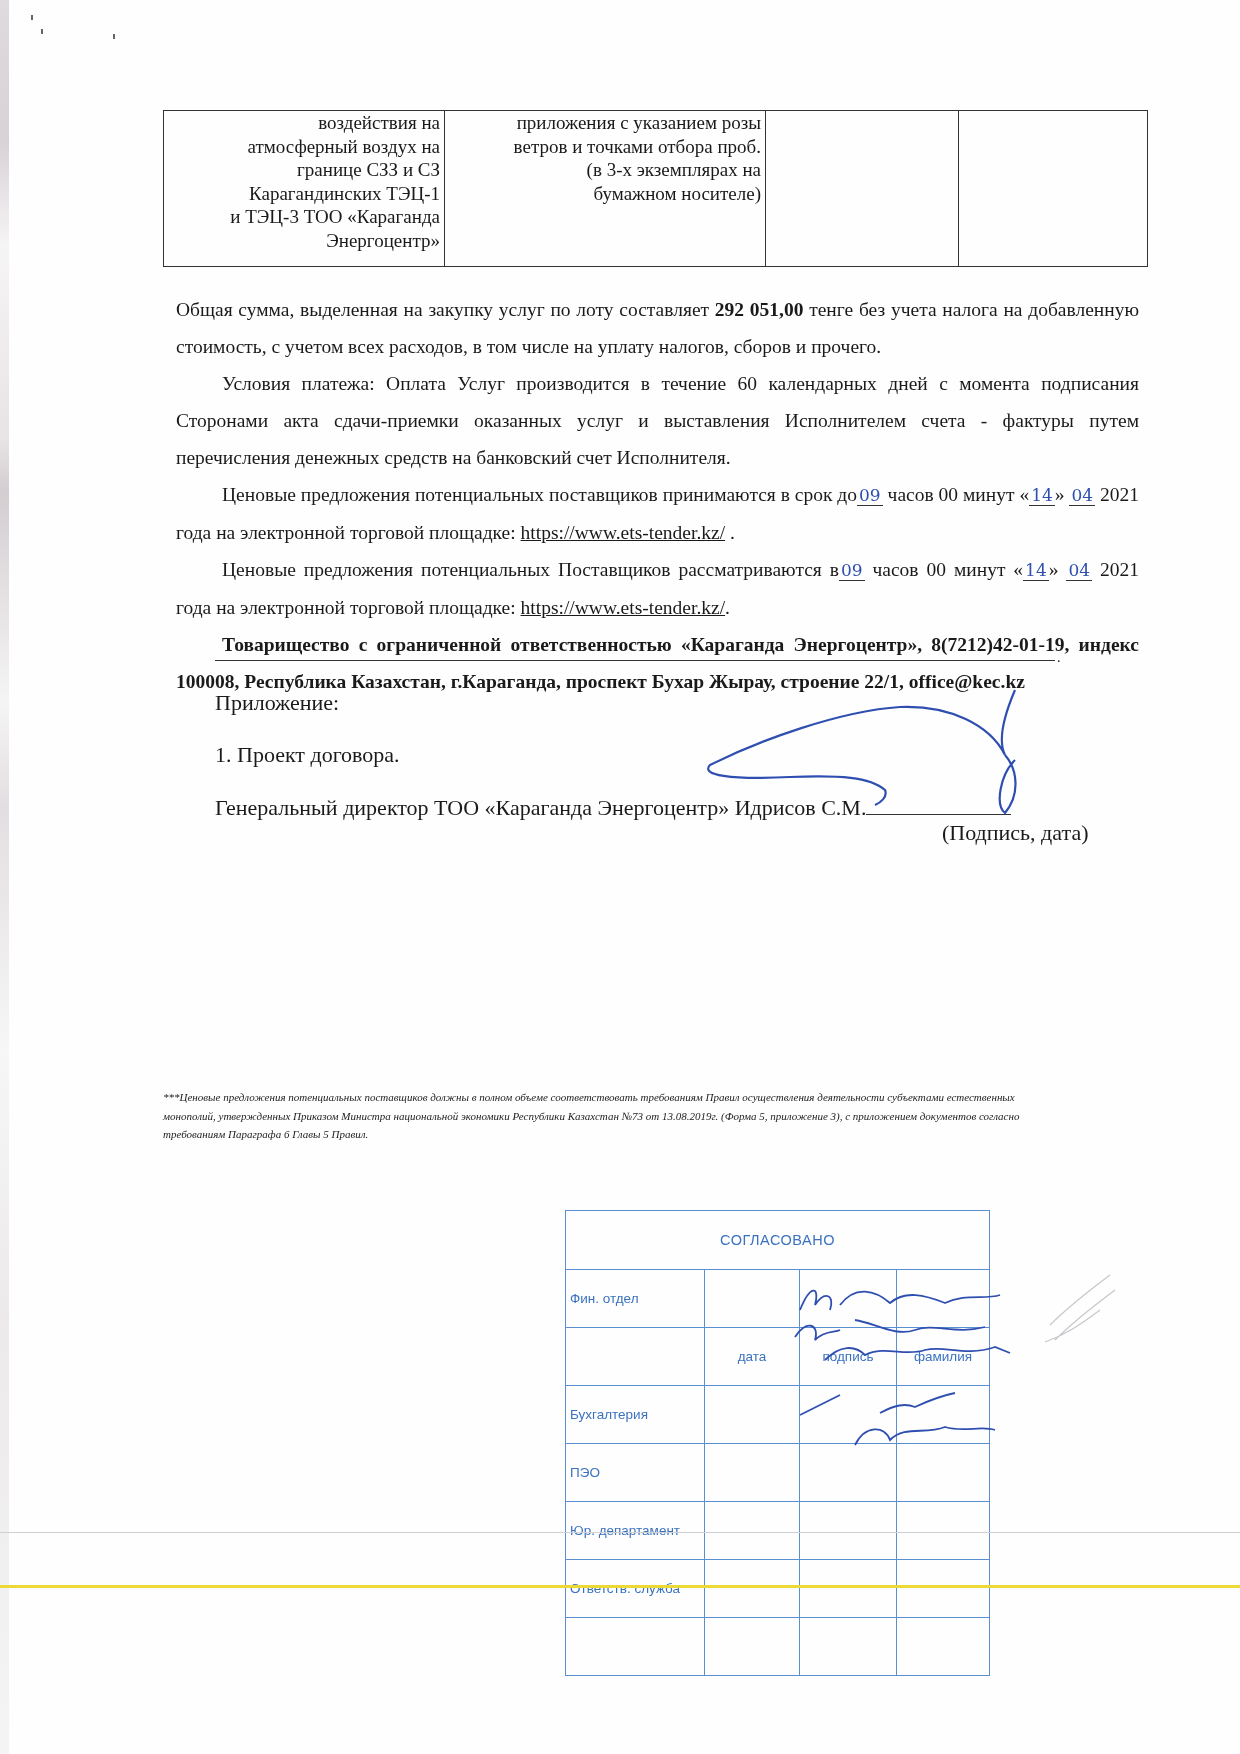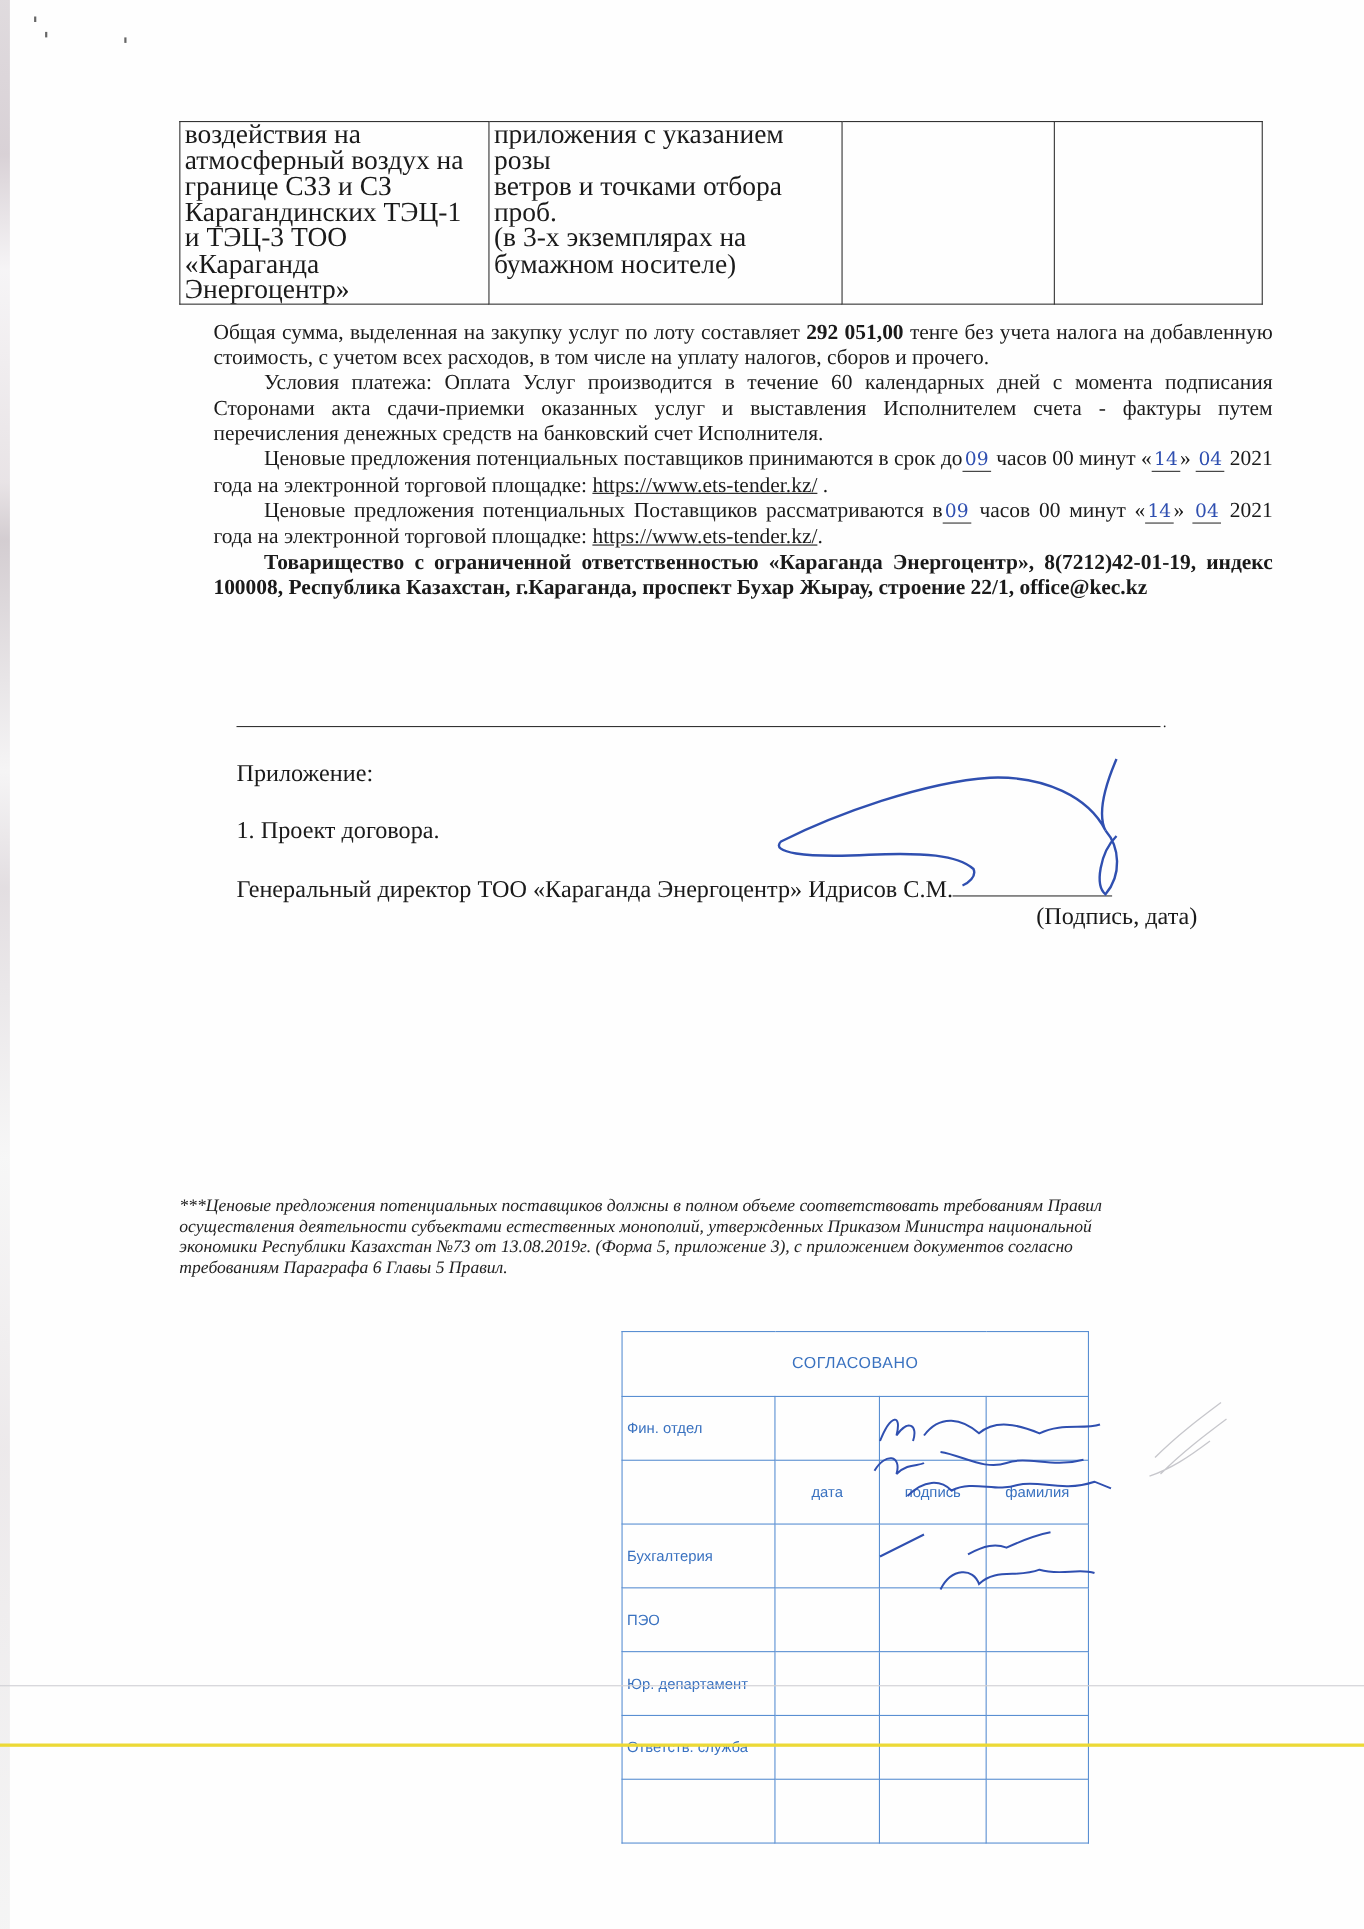--- a/index.html
+++ b/index.html
@@ -12,46 +12,46 @@
   .scan-edge {
     position:absolute; left:0; top:0; width:9px; height:1754px;
     background:linear-gradient(180deg,#d8d2d6 0%,#cfc6cc 8%,#f4f2f4 14%,#e3dde0 25%,#c9c1c6 28%,#f3f2f3 40%,#dcd6da 46%,#f5f5f5 60%,#e8e4e6 75%,#f2f2f2 100%);
     opacity:.8;
   }
   .speck { position:absolute; width:2px; height:5px; background:#666; }
 
   
   table.lot {
     position:absolute; left:163px; top:110px;
-    border-collapse:collapse; font-size:25px; line-height:23.5px;
+    border-collapse:collapse; font-size:19px; line-height:23.5px;text-align:right;
   }
   table.lot td { border:1.6px solid #333; vertical-align:top; padding:0 4px; height:155px; }
   table.lot td.c1 { width:272px; }
   table.lot td.c2 { width:312px; }
   table.lot td.c3 { width:184px; }
   table.lot td.c4 { width:180px; }
   .pre { white-space:pre-line; }
 
   
-  .body { position:absolute; left:194px; width:963px; font-size:19.5px; line-height:23px; text-align:justify; }
+  .body { position:absolute; left:176px; width:963px; font-size:19.5px; line-height:37px; text-align:justify; }
   .body p { margin:0; }
   .indent { text-indent:46px; }
   .bold { font-weight:bold; }
   .hw { color:#2f4fb0; font-family:"DejaVu Serif", serif; font-size:17px; border-bottom:1px solid #333; padding:0 2px; }
   .link { text-decoration:underline; }
 
   .rule { position:absolute; left:215px; top:660px; width:840px; height:0; border-top:1.5px solid #333; }
   .rule-dot { position:absolute; left:1057px; top:650px; font-size:14px; }
 
   .lbl { position:absolute; font-size:22px; }
   .sig-line { display:inline-block; width:145px; border-bottom:1.4px solid #333; height:18px; vertical-align:baseline; }
 
   .footnote {
     position:absolute; left:163px; top:1088px; width:900px;
-    font-size:16px; line-height:18.5px; font-style:italic; color:#222;
+    font-size:11px; line-height:18.5px; font-style:italic; color:#222;
   }
 
   
   .stamp {
     position:absolute; left:565px; top:1210px; width:425px;
     font-family:"Liberation Sans", sans-serif; color:#3a72c0;
   }
   .stamp table { border-collapse:collapse; width:425px; font-size:13.5px; }
   .stamp td { border:1.3px solid #5a8fd2; height:25px; padding:16px 4px; }
   .stamp .head { text-align:center; font-size:14.5px; letter-spacing:.5px; height:26px; }

